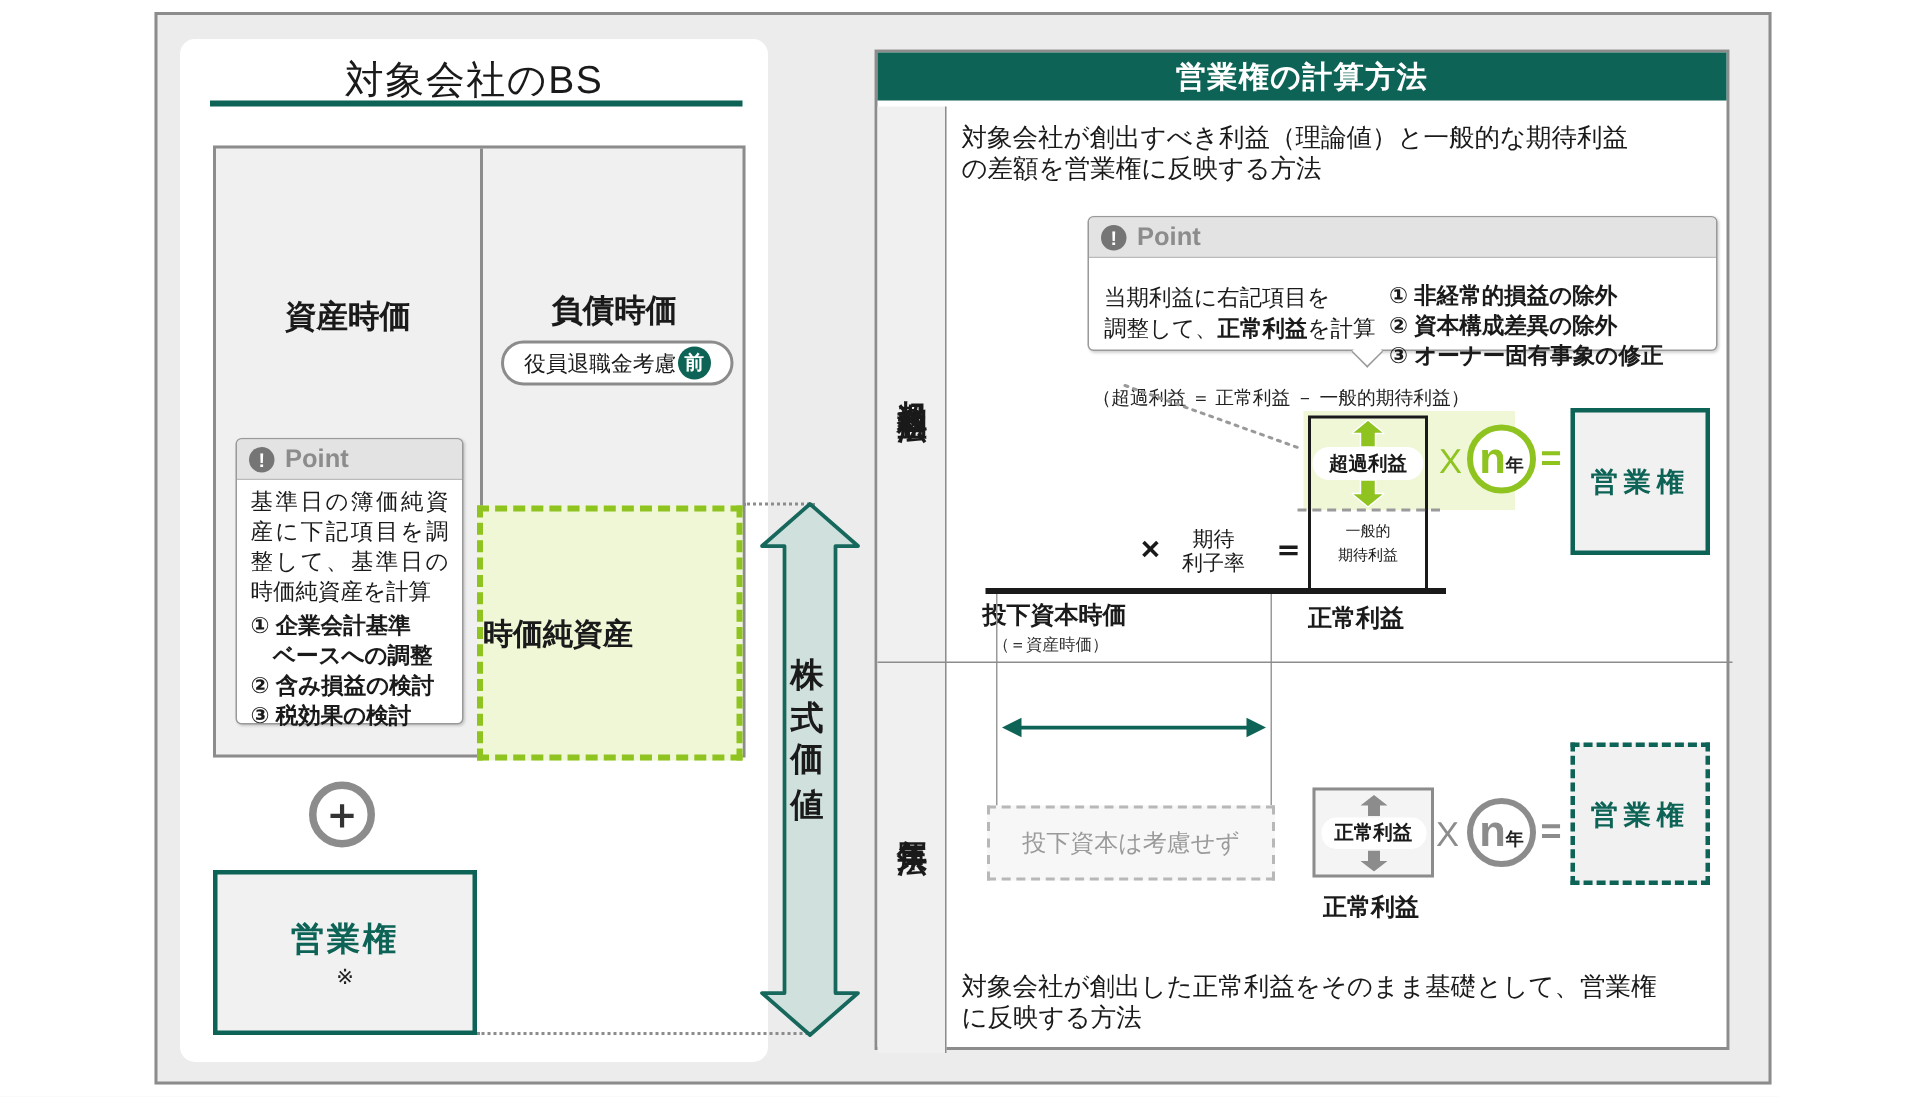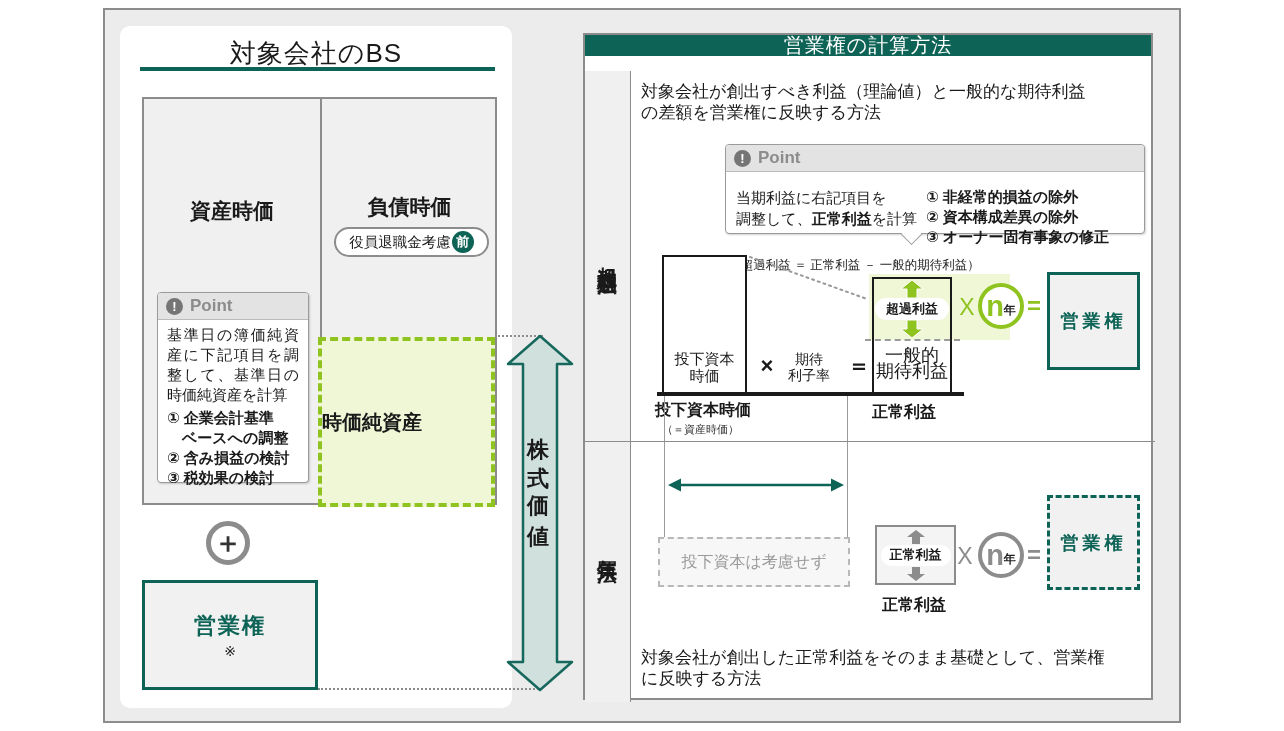--- a/index.html
+++ b/index.html
@@ -46,55 +46,55 @@
   .goodwill-l-label { color:#0d6355; font-size:22px; font-weight:bold; letter-spacing:2px; }
   .goodwill-l-note { font-size:14px; color:#222; margin-top:2px; }
 
   .dot-line { border-top:2px dotted #8c8c8c; height:0; }
   .equity-arrow-svg { left:505px; top:334px; }
   .equity-text { left:529px; top:420px; width:24px; height:230px; writing-mode:vertical-rl; text-orientation:upright;
                  font-size:22px; font-weight:bold; letter-spacing:29px; }
 
   
   .calc-panel { left:583px; top:33px; width:570px; height:667px; background:#fff; border:2px solid #8c8c8c; }
-  .calc-header { left:0; top:0; width:100%; height:21px; background:#0d6355; color:#fff; font-size:20px; font-weight:normal;
+  .calc-header { left:0; top:0; width:100%; height:32px; background:#0d6355; color:#fff; font-size:20px; font-weight:bold;
                  display:flex; align-items:center; justify-content:center; letter-spacing:1px; }
   .label-col { left:0; top:36px; width:46px; height:631px; background:#f0f0f0; border-right:1.5px solid #8c8c8c; }
   .sec-divider { left:0; top:406px; width:570px; height:0; border-top:1.5px solid #8c8c8c; }
   .vlabel-wrap { left:0; width:46px; display:flex; align-items:center; justify-content:center; }
   .vlabel { writing-mode:vertical-rl; text-orientation:upright; font-size:20px; font-weight:bold; letter-spacing:2px; }
   .sec1-label { top:36px; height:370px; }
   .sec2-label { top:406px; height:261px; padding-bottom:50px; }
 
   .intro-text, .summary-text { font-size:17px; line-height:21px; }
   .intro-text { left:56px; top:46px; width:455px; }
   .summary-text { left:56px; top:612px; width:480px; }
 
   .point-r { left:140px; top:109px; width:420px; height:90px; }
-  .point-r-body { display:flex; gap:8px; padding:15px 10px; }
+  .point-r-body { display:flex; gap:8px; padding:0 10px;margin-top:16px; }
   .point-r-left { width:182px; font-size:15px; line-height:21px; }
   .point-r-right { flex:1; }
   .point-r-right div { font-size:15px; line-height:20px; font-weight:bold; }
   .callout-v { position:absolute; left:178px; bottom:-9px; width:15px; height:15px; background:#fff;
                border-right:1.6px solid #9a9a9a; border-bottom:1.6px solid #9a9a9a; transform:rotate(45deg); }
 
   .formula-note { left:124px; top:222px; width:290px; text-align:center; font-size:12.5px; color:#222; }
 
   .invested-box { left:77px; top:220px; width:85px; height:139px; border:2.5px solid #1a1a1a; background:#fff; }
   .invested-box-text { position:absolute; bottom:8px; left:0; width:100%; text-align:center; font-size:15px; line-height:17px; }
   .op-times { left:167px; top:318px; width:30px; text-align:center; font-size:22px; font-weight:bold; }
   .rate-text { left:194px; top:316px; width:60px; text-align:center; font-size:14px; line-height:16px; }
   .op-eq-black { left:259px; top:316px; width:30px; text-align:center; font-size:22px; font-weight:bold; }
 
   .highlight { left:284px; top:239px; width:141px; height:66px; background:#eff7d7; }
   .normal-top-box { left:287px; top:242px; width:80px; height:117px; border:2.5px solid #1a1a1a; }
   .dash-split { left:280px; top:304px; width:95px; height:0; border-top:2px dashed #9a9a9a; }
   .excess-pill { left:290px; top:263px; width:74px; height:22px; background:#fff; border-radius:11px;
                  display:flex; align-items:center; justify-content:center; font-size:13px; font-weight:bold; }
-  .general-text { left:287px; top:312px; width:80px; text-align:center; font-size:18px; line-height:16px; }
+  .general-text { left:287px; top:312px; width:80px; text-align:center; font-size:10px; line-height:16px; }
 
   .x-green { left:370px; top:259px; width:24px; text-align:center; font-size:23px; color:#8fc31f; }
   .x-gray  { left:368px; top:508px; width:24px; text-align:center; font-size:23px; color:#8c8c8c; }
   .ncirc { width:46px; height:46px; border-radius:50%; background:#fff; display:flex; align-items:center; justify-content:center; }
   .ncirc-green { left:393px; top:248px; border:4px solid #8fc31f; }
   .ncirc-gray  { left:393px; top:497px; border:4px solid #8c8c8c; }
   .ncirc .n { font-size:29px; line-height:1; font-weight:bold; }
   .ncirc-green .n { color:#8fc31f; }
   .ncirc-gray .n { color:#8c8c8c; }
   .ncirc .yr { font-size:12px; color:#222; margin-top:9px; font-weight:bold; }
@@ -207,26 +207,20 @@
       </div>
       <div class="callout-v"></div>
     </div>
 
     <div class="abs formula-note">（超過利益 ＝ 正常利益 － 一般的期待利益）</div>
 
     <svg class="abs" style="left:160px; top:218px;" width="130" height="52">
       <line x1="5" y1="4" x2="122" y2="46" stroke="#999" stroke-width="2" stroke-dasharray="2,4" stroke-linecap="round"></line>
     </svg>
 
-    <div class="abs invested-box">
-      <div class="invested-box-text">
-        <div>投下資本</div>
-        <div>時価</div>
-      </div>
-    </div>
     <div class="abs op-times">×</div>
     <div class="abs rate-text">
       <div>期待</div>
       <div>利子率</div>
     </div>
     <div class="abs op-eq-black">＝</div>
 
     <div class="abs highlight"></div>
     <div class="abs normal-top-box"></div>
     <div class="abs dash-split"></div>

